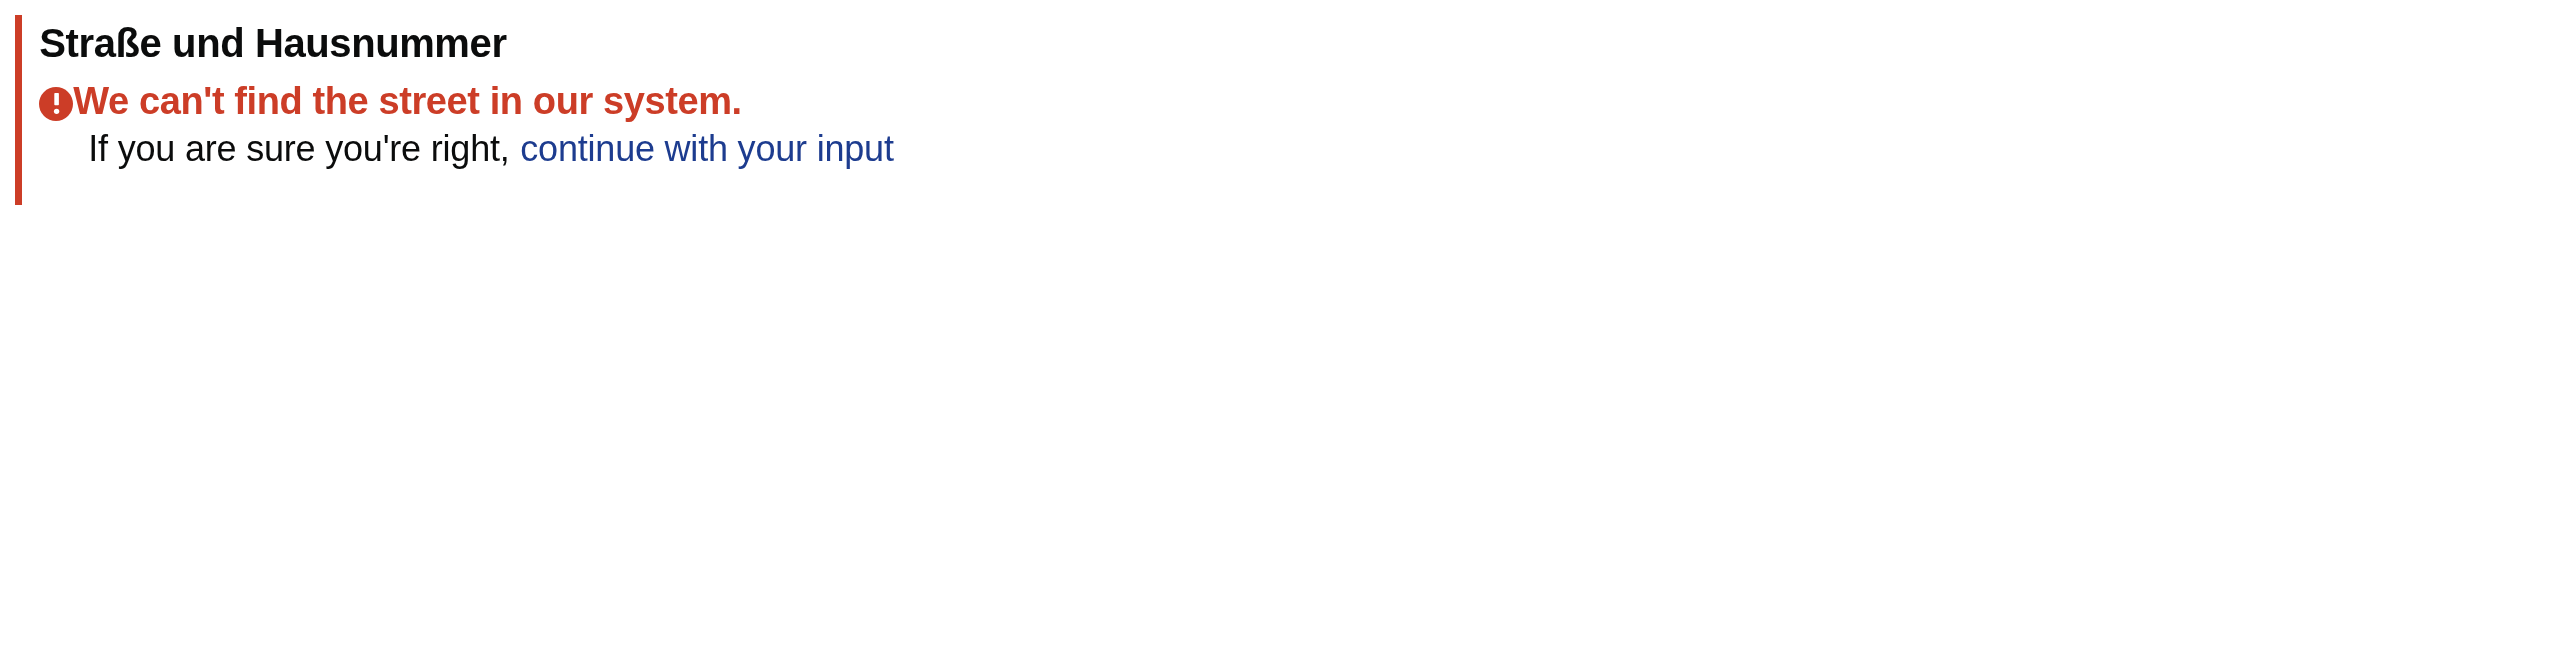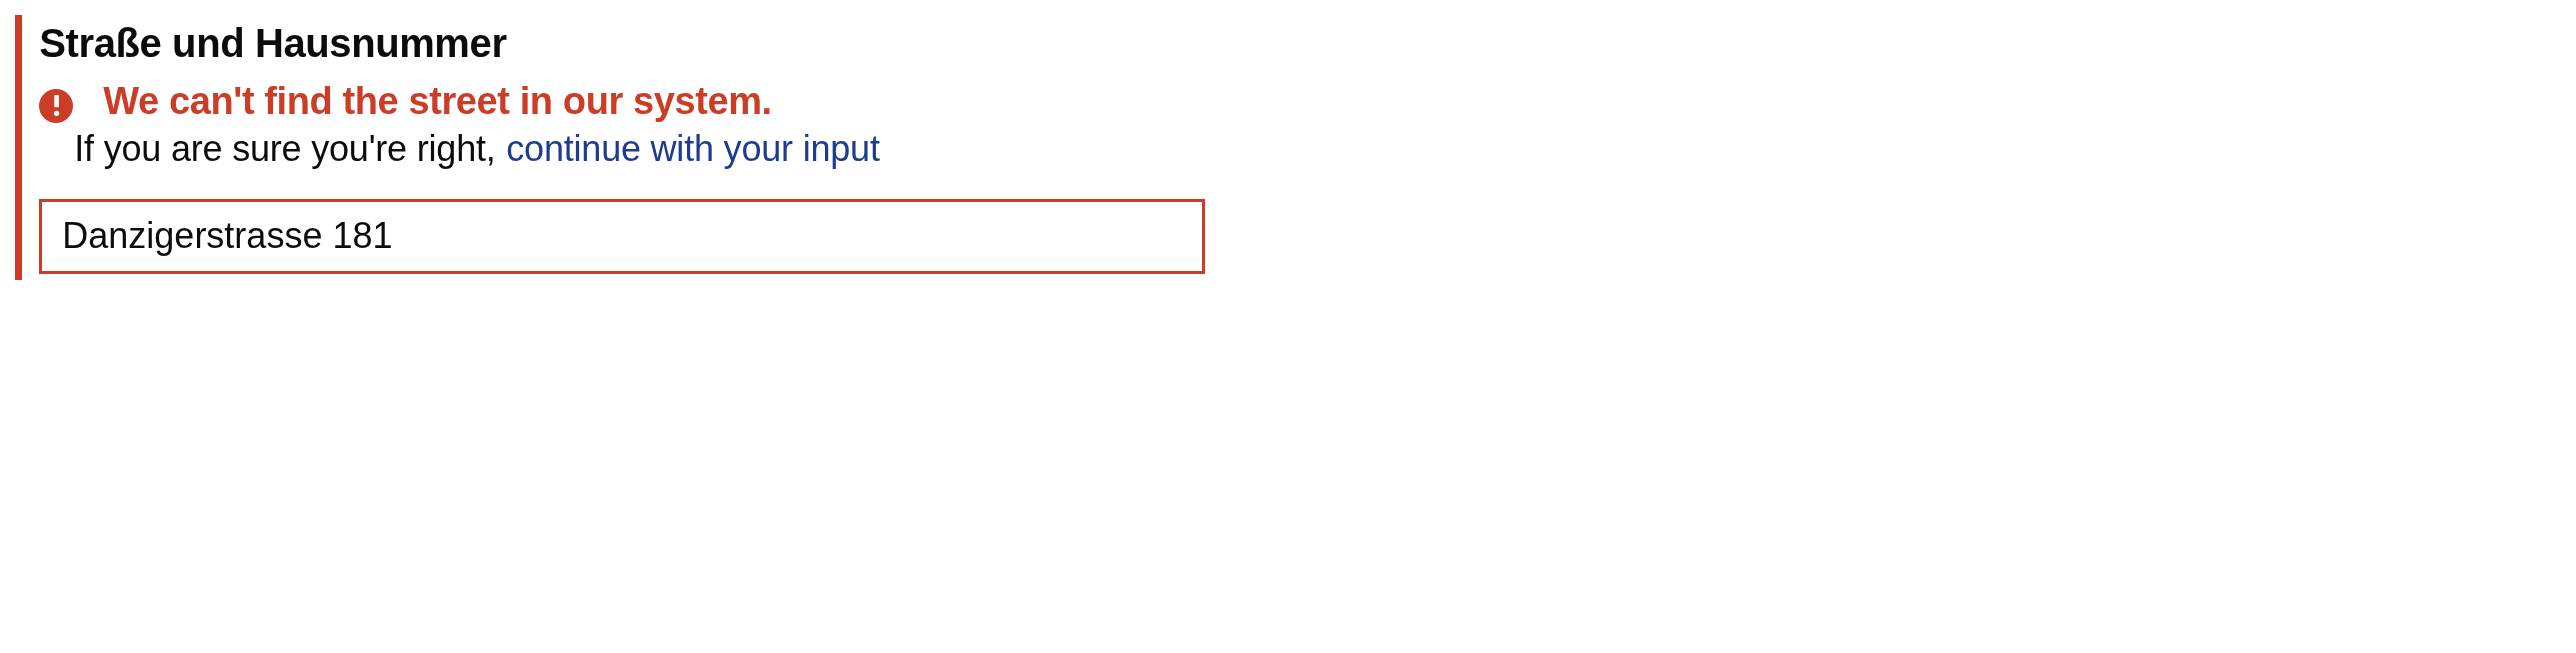--- a/index.html
+++ b/index.html
@@ -21,22 +21,22 @@
     }
     .field-label {
       font-size: 40px;
       font-weight: 700;
       color: #0b0c0c;
       margin-bottom: 13.7px;
       letter-spacing: -0.4px;
     }
     .error-row {
       display: flex;
-      align-items: flex-end;
-      gap: 30px;
+      align-items: center;
+      gap: 0;
       margin-bottom: 4.6px;
     }
     .error-icon {
       width: 34px;
       height: 34px;
       border-radius: 50%;
       background: #cc3d27;
       display: flex;
       align-items: center;
       justify-content: center;
@@ -51,21 +51,21 @@
     .error-title {
       font-size: 38px;
       font-weight: 700;
       color: #cc3d27;
       letter-spacing: -0.4px;
     }
     .hint-row {
       display: flex;
       align-items: baseline;
       gap: 10.7px;
-      margin-left: 35px;
+      margin-left: 49px;
       margin-bottom: 29px;
       font-size: 36px;
       letter-spacing: -0.2px;
     }
     .hint-text {
       color: #0b0c0c;
     }
     .hint-link {
       color: #1d3c8f;
       cursor: pointer;
@@ -95,15 +95,14 @@
       </svg>
     </div>
     <div class="error-title">We can't find the street in our system.</div>
   </div>
 
   <div class="hint-row">
     <span class="hint-text">If you are sure you're right,</span>
     <a class="hint-link">continue with your input</a>
   </div>
 
-  <input type="text" class="text-input" value="Danzigerstrasse 181" style="">
 </div>
 
 
 </body></html>

